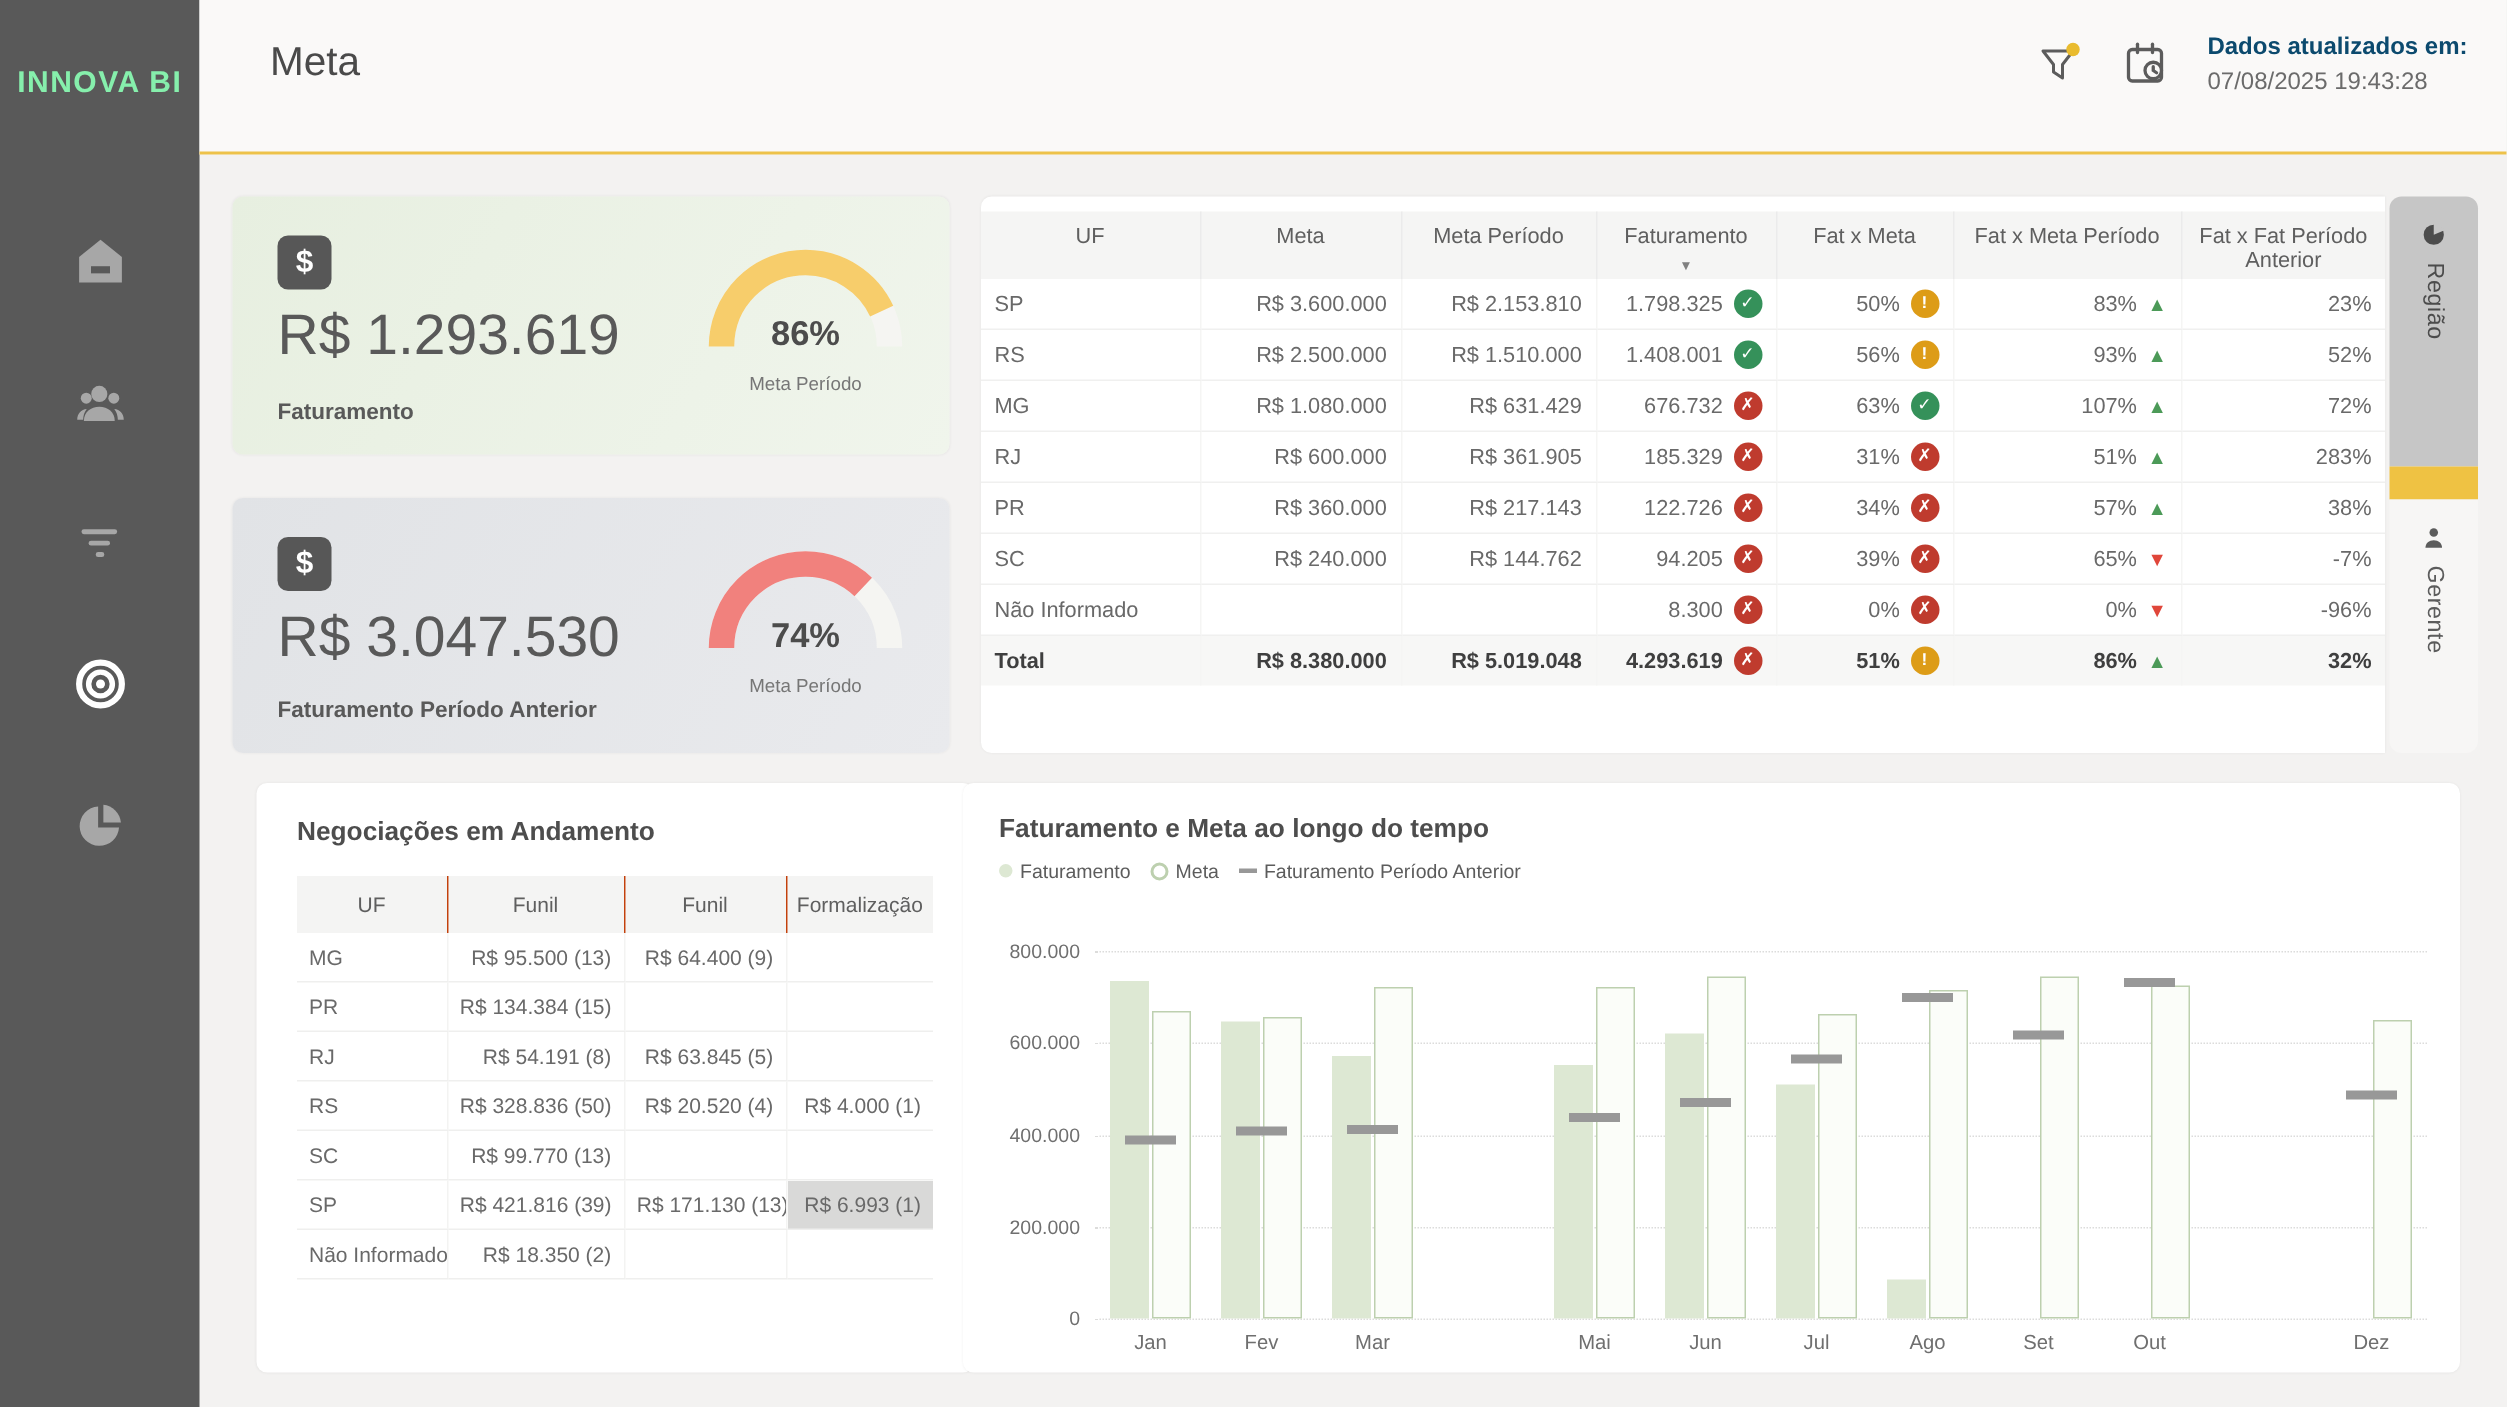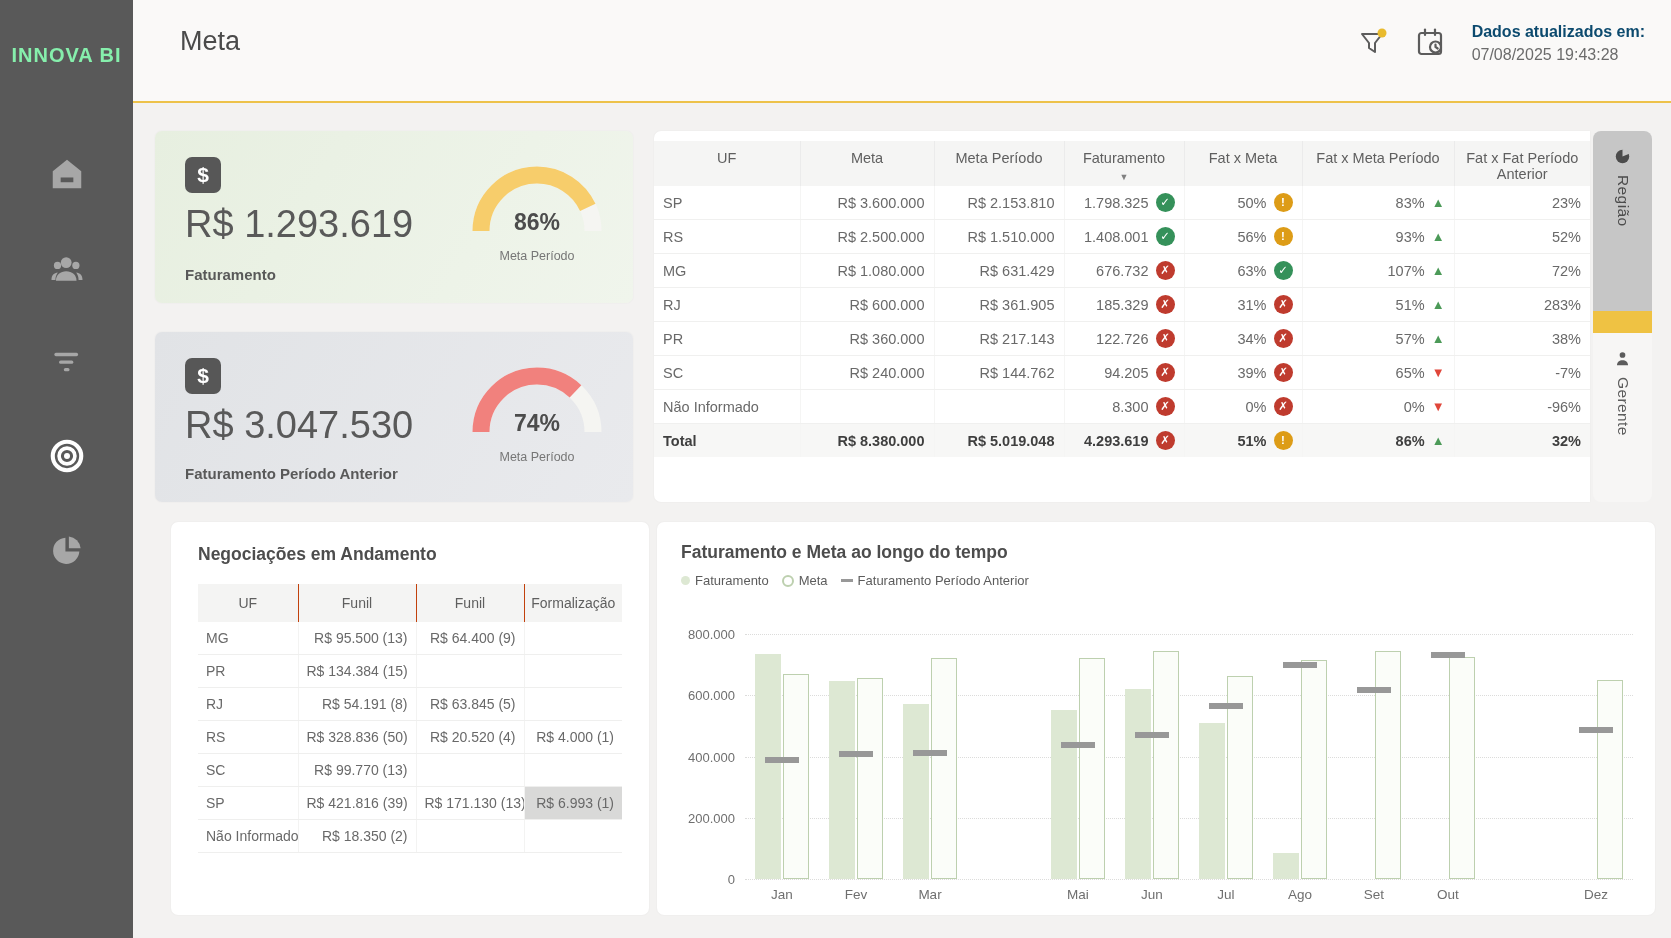--- a/index.html
+++ b/index.html
@@ -59,21 +59,21 @@
   
   #neg-card{left:155px;top:522px;width:478px;height:393px;margin-left:16px;}
   .neg-title{position:absolute;left:27px;top:22px;font-size:17.5px;font-weight:700;color:#4d4d4d;}
   #neg-table{position:absolute;left:27px;top:62px;width:424px;border-collapse:collapse;font-size:14px;color:#696969;table-layout:fixed;}
   #neg-table th{background:#f4f4f3;color:#5f5f5f;font-weight:400;padding:11px 6px;text-align:center;border-left:1px solid #c2410c;overflow:hidden;white-space:nowrap;}
   #neg-table th:first-child{border-left:none;}
   #neg-table td{padding:8px 8px;border-bottom:1px solid #efefee;border-left:1px solid #f3f3f2;text-align:right;white-space:nowrap;overflow:hidden;}
   #neg-table td:first-child{text-align:left;border-left:none;}
   #neg-table td.hl{background:#d9d9d8;}
   
-  #chart-card{left:657px;top:522px;width:998px;height:393px;}
+  #chart-card{left:642px;top:522px;width:998px;height:393px;}
   .chart-title{position:absolute;left:24px;top:20px;font-size:17.5px;font-weight:700;color:#4d4d4d;}
   .legend{position:absolute;left:24px;top:51px;display:flex;align-items:center;gap:13px;font-size:13px;color:#5c5c5c;}
   .leg-item{display:flex;align-items:center;gap:5px;}
   .leg-dot{width:9px;height:9px;border-radius:50%;}
   .leg-circle{width:8px;height:8px;border-radius:50%;border:2px solid;}
   .leg-dash{width:12px;height:3px;}
   .plot{position:absolute;left:88px;top:112px;width:888px;height:245px;}
   .gridline{position:absolute;left:0;right:0;height:0;border-top:1px dotted #dcdcdb;}
   .ylab{position:absolute;right:100%;margin-right:10px;transform:translateY(-50%);font-size:13px;color:#6f6f6f;white-space:nowrap;}
   .bgroup{position:absolute;bottom:0;width:74px;height:100%;cursor:pointer;}

